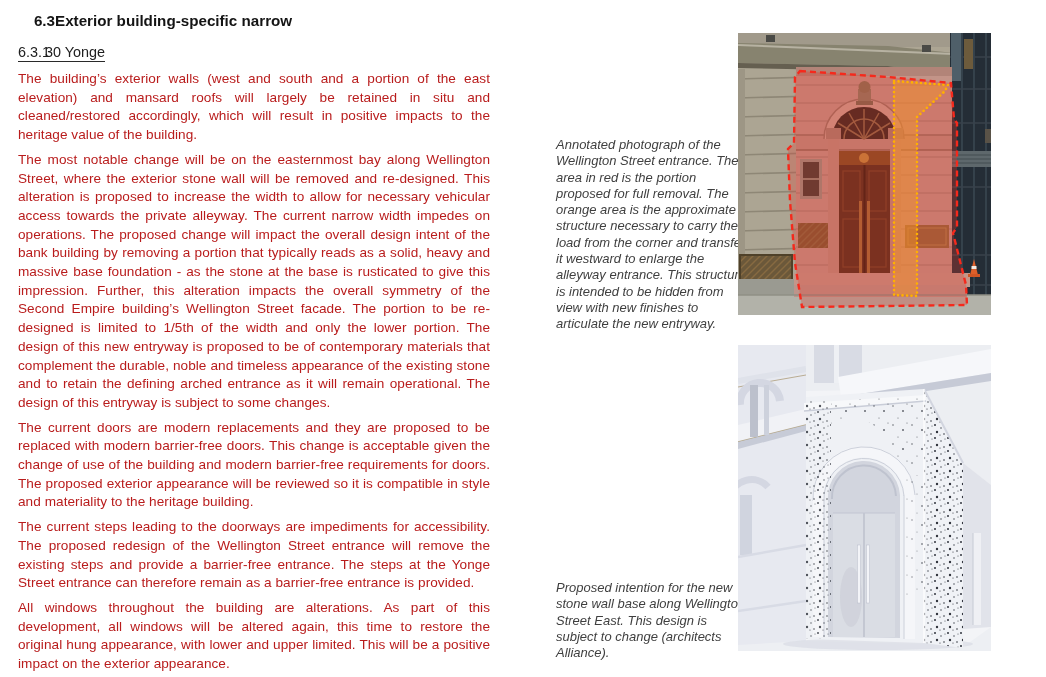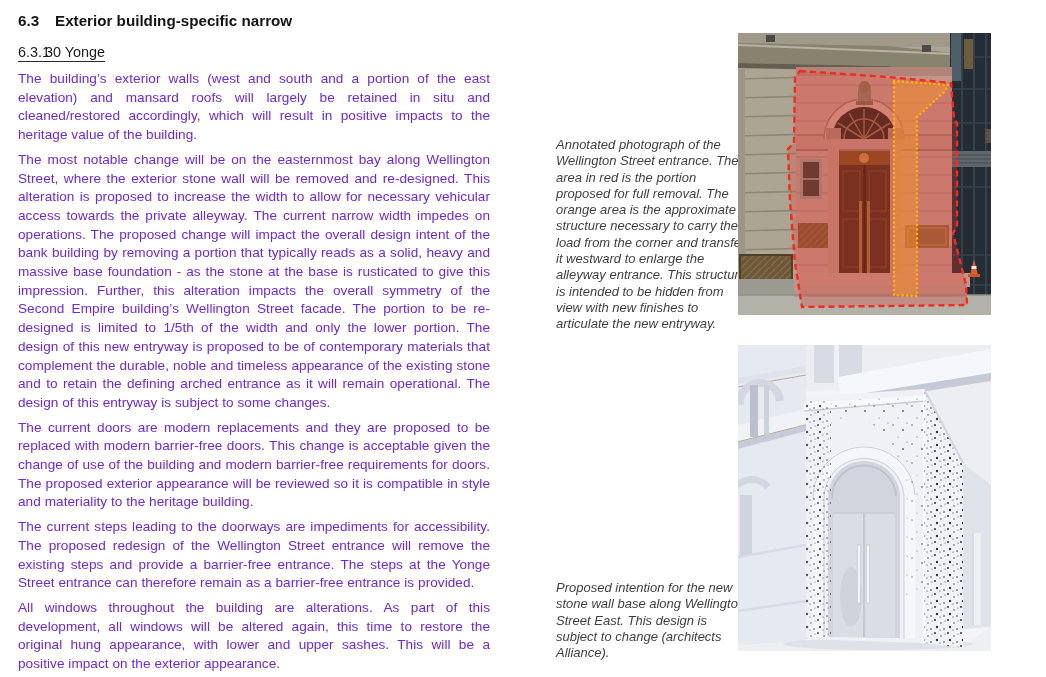--- a/index.html
+++ b/index.html
@@ -6,29 +6,29 @@
   body{
     width:1046px;height:677px;position:relative;overflow:hidden;
     background:#ffffff;
     font-family:"Liberation Sans", sans-serif;
     color:#3c3c3c;
   }
   .text-col{position:absolute;left:18px;top:12px;width:472px;}
   h1.section{
     font-size:15.2px;font-weight:bold;color:#141414;margin:0 0 15px 0;letter-spacing:0;
   }
-  .h1num{display:inline-block;width:37px;}
+  .h1num{display:inline-block;width:37px;text-align:right;}
   h2.subsection{
     font-size:14.4px;font-weight:normal;color:#202020;margin:0 0 10px 0;
   }
   .h2u{border-bottom:1.2px solid #2a2a2a;padding-bottom:1px;}
   .h2num{display:inline-block;width:27px;}
   p.body{
     font-size:13.6px;line-height:18.7px;text-align:justify;
-    margin:0 0 6px 0;color:#6d28d9;letter-spacing:0.05px;
+    margin:0 0 6px 0;color:#b91c1c;letter-spacing:0.05px;
   }
   .caption{
     position:absolute;left:532px;width:192px;
     font-style:italic;font-size:13px;line-height:16.3px;color:#3f3f3f;margin-left:24px;
   }
   .caption-1{top:137px;}
   .caption-2{top:580px;}
   .figure{position:absolute;left:738px;overflow:hidden;}
   .fig-1{top:33px;width:253px;height:282px;}
   .fig-2{top:345px;width:253px;height:306px;}
@@ -47,21 +47,21 @@
     <h1 class="section">
       <span class="h1num">6.3</span><span>Exterior building-specific narrow</span>
     </h1>
     <h2 class="subsection">
       <span class="h2u"><span class="h2num">6.3.1</span><span>30 Yonge</span></span>
     </h2>
     <p class="body">The building’s exterior walls (west and south and a portion of the east elevation) and mansard roofs will largely be retained in situ and cleaned/restored accordingly, which will result in positive impacts to the heritage value of the building.</p>
     <p class="body">The most notable change will be on the easternmost bay along Wellington Street, where the exterior stone wall will be removed and re-designed. This alteration is proposed to increase the width to allow for necessary vehicular access towards the private alleyway. The current narrow width impedes on operations. The proposed change will impact the overall design intent of the bank building by removing a portion that typically reads as a solid, heavy and massive base foundation - as the stone at the base is rusticated to give this impression. Further, this alteration impacts the overall symmetry of the Second Empire building’s Wellington Street facade. The portion to be re-designed is limited to 1/5th of the width and only the lower portion. The design of this new entryway is proposed to be of contemporary materials that complement the durable, noble and timeless appearance of the existing stone and to retain the defining arched entrance as it will remain operational. The design of this entryway is subject to some changes.</p>
     <p class="body">The current doors are modern replacements and they are proposed to be replaced with modern barrier-free doors. This change is acceptable given the change of use of the building and modern barrier-free requirements for doors. The proposed exterior appearance will be reviewed so it is compatible in style and materiality to the heritage building.</p>
     <p class="body">The current steps leading to the doorways are impediments for accessibility. The proposed redesign of the Wellington Street entrance will remove the existing steps and provide a barrier-free entrance. The steps at the Yonge Street entrance can therefore remain as a barrier-free entrance is provided.</p>
-    <p class="body">All windows throughout the building are alterations. As part of this development, all windows will be altered again, this time to restore the original hung appearance, with lower and upper sashes. This will be a positive impact on the exterior appearance.</p>
+    <p class="body">All windows throughout the building are alterations. As part of this development, all windows will be altered again, this time to restore the original hung appearance, with lower and upper limited. This will be a positive impact on the exterior appearance.</p>
   </div>
 
   <div class="caption caption-1">Annotated photograph of the Wellington Street entrance. The area in red is the portion proposed for full removal. The orange area is the approximate structure necessary to carry the load from the corner and transfer it westward to enlarge the alleyway entrance. This structure is intended to be hidden from view with new finishes to articulate the new entryway.</div>
   <div class="caption caption-2">Proposed intention for the new stone wall base along Wellington Street East. This design is subject to change (architects Alliance).</div>
 
   <div class="figure fig-1">
     <svg viewBox="0 0 253 282" preserveAspectRatio="none">
       <defs>
         <pattern id="lat1" width="7" height="7" patternUnits="userSpaceOnUse">
           <path d="M0 7L7 0M-1 1L1 -1M6 8L8 6" stroke="#8a6c42" stroke-width="1.4"></path>

